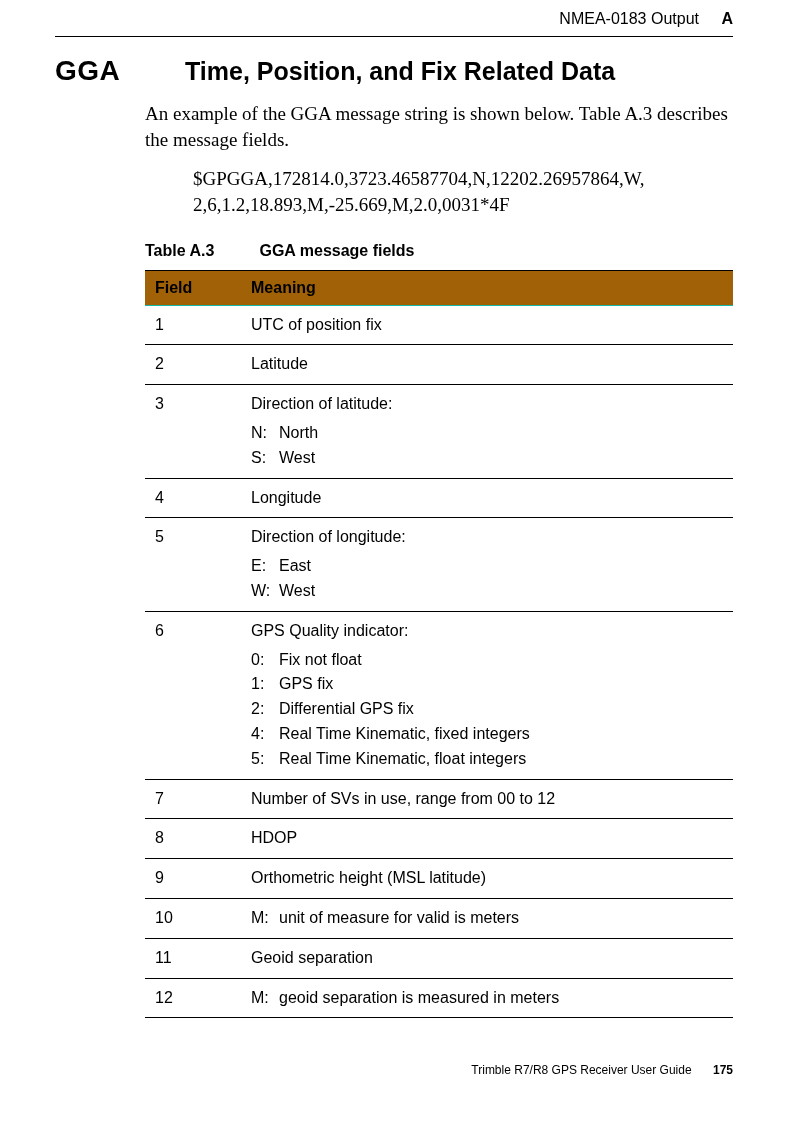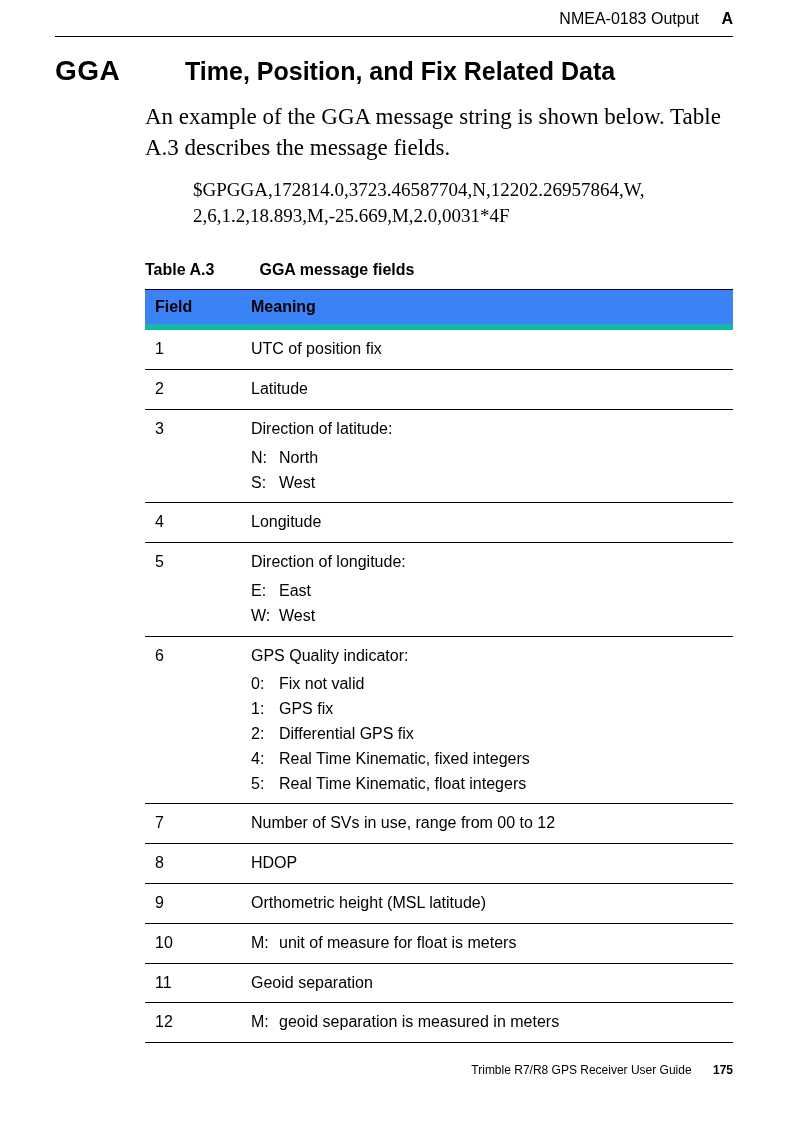--- a/index.html
+++ b/index.html
@@ -45,52 +45,52 @@
   }
   .section-title {
     font-size: 25px;
     font-weight: bold;
   }
   .body-col {
     margin-left: 90px;
   }
   .intro {
     font-family: "Times New Roman", Times, serif;
-    font-size: 23px;
+    font-size: 19px;
     line-height: 1.35;
     margin-bottom: 14px;
   }
   .example-block {
     font-family: "Times New Roman", Times, serif;
     font-size: 19px;
     line-height: 1.35;
     margin-left: 48px;
-    margin-bottom: 33px;
+    margin-bottom: 24px;
   }
   .table-caption {
     font-size: 16px;
     font-weight: bold;
     margin-bottom: 10px;
   }
   .table-caption .cap-num {
     display: inline-block;
     width: 110px;
   }
   table.fields {
     width: 100%;
     border-collapse: collapse;
     font-size: 16px;
   }
   table.fields thead th {
-    background: #3b82f6;
+    background: #a16207;
     text-align: left;
     font-weight: bold;
     padding: 8px 10px;
     border-top: 1px solid #000;
-    border-bottom: 6px solid #14b8a6;
+    border-bottom: 1px solid #14b8a6;
   }
   table.fields thead th.col-field { width: 76px; }
   table.fields tbody td {
     padding: 7px 10px;
     border-bottom: 1px solid #000;
     vertical-align: top;
     line-height: 1.55;
   }
   table.fields tbody td.col-field { width: 76px; }
   .sublist {
@@ -204,21 +204,21 @@
               </div>
             </td>
           </tr>
           <tr>
             <td class="col-field">6</td>
             <td>
               <div>GPS Quality indicator:</div>
               <div class="sublist">
                 <div class="subitem">
                   <span class="subkey">0:</span>
-                  <span>Fix not valid</span>
+                  <span>Fix not float</span>
                 </div>
                 <div class="subitem">
                   <span class="subkey">1:</span>
                   <span>GPS fix</span>
                 </div>
                 <div class="subitem">
                   <span class="subkey">2:</span>
                   <span>Differential GPS fix</span>
                 </div>
                 <div class="subitem">
@@ -245,21 +245,21 @@
             </td>
           </tr>
           <tr>
             <td class="col-field">9</td>
             <td>
               <div>Orthometric height (MSL latitude)</div>
             </td>
           </tr>
           <tr>
             <td class="col-field">10</td>
-            <td><span class="inline-key">M:</span><span>unit of measure for float is meters</span></td>
+            <td><span class="inline-key">M:</span><span>unit of measure for valid is meters</span></td>
           </tr>
           <tr>
             <td class="col-field">11</td>
             <td>
               <div>Geoid separation</div>
             </td>
           </tr>
           <tr>
             <td class="col-field">12</td>
             <td><span class="inline-key">M:</span><span>geoid separation is measured in meters</span></td>

